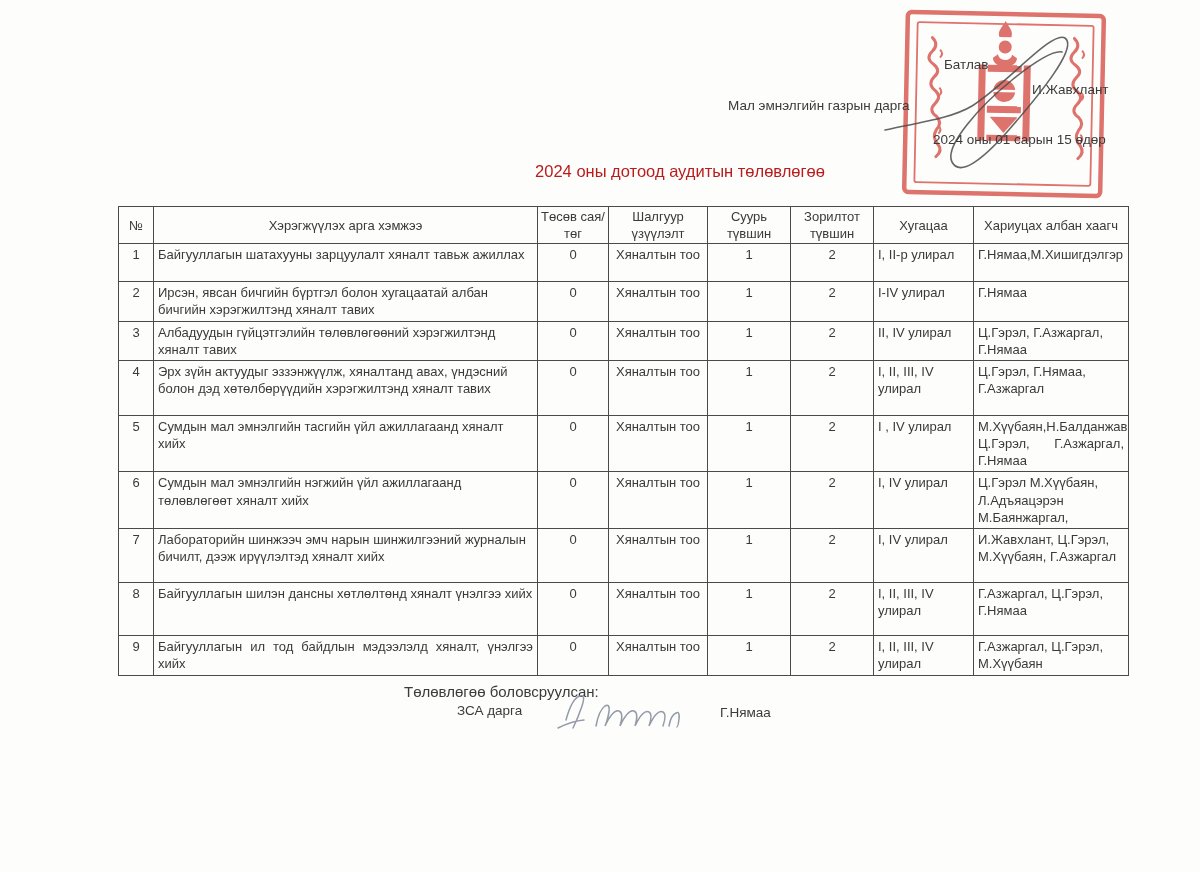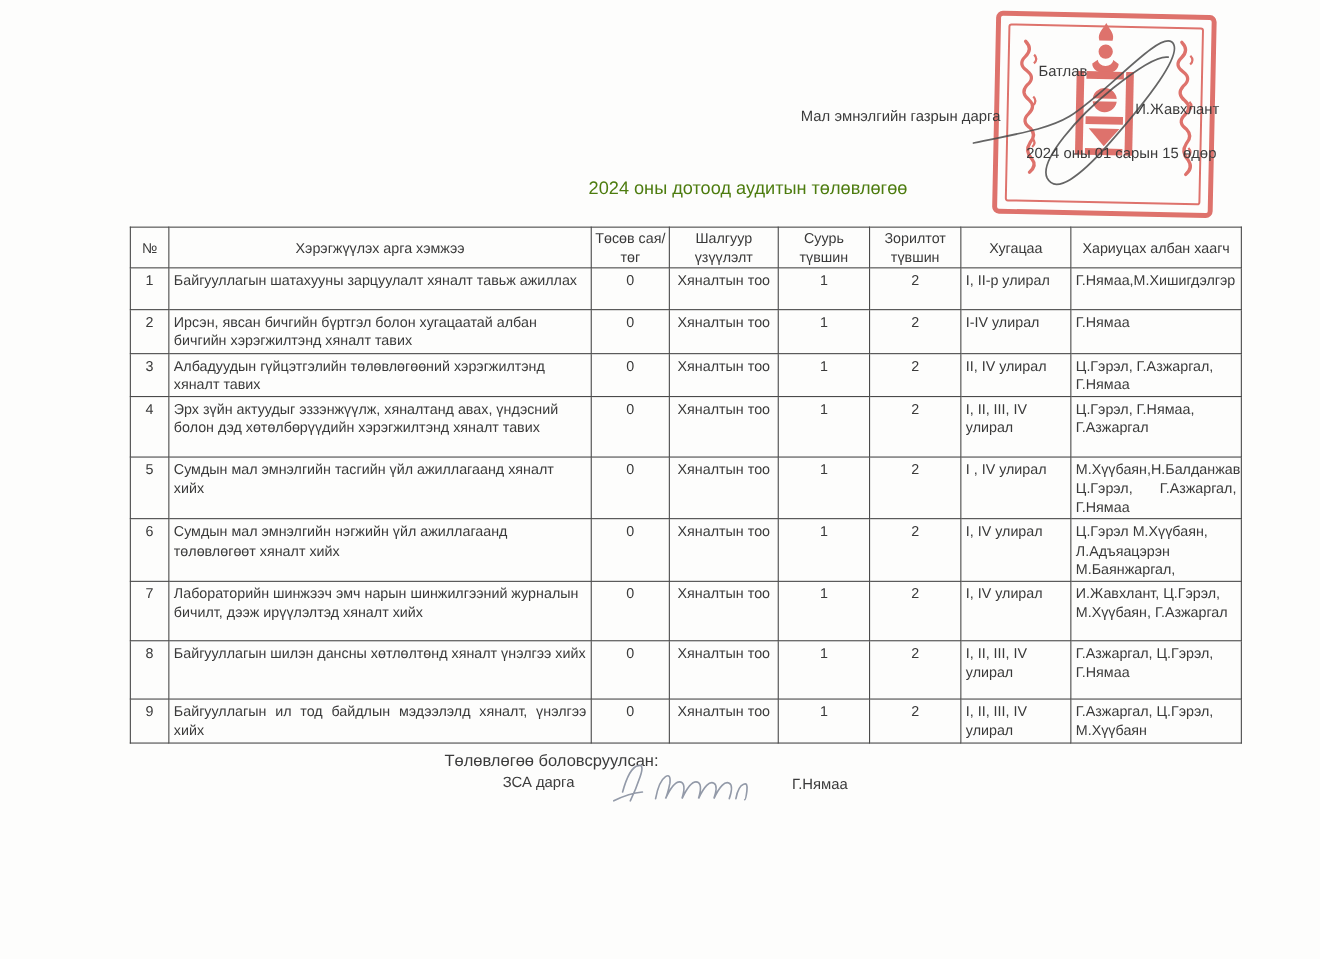--- a/index.html
+++ b/index.html
@@ -10,26 +10,26 @@
     background:#fdfdfc;
     font-family:"Liberation Sans",sans-serif;
     color:#3b3b3b;
     overflow:hidden;
   }
   .abs{position:absolute;}
 
   
   .batlav{left:944px;top:57px;font-size:13.5px;}
   .approve-title{left:728px;top:98px;font-size:13.5px;}
-  .approve-name{left:1032px;top:92px;font-size:13.5px;}
+  .approve-name{left:1032px;top:82px;font-size:13.5px;}
   .approve-date{left:933px;top:132px;font-size:13.5px;text-align:right;}
 
   
   .doc-title{left:500px;top:162px;width:360px;text-align:center;
-    font-size:16.5px;color:#4d7c0f;}
+    font-size:16.5px;color:#b91c1c;}
 
   
   .stamp{left:903px;top:11px;opacity:.82;transform:rotate(1.2deg);mix-blend-mode:multiply;}
   .sig-main{left:872px;top:22px;}
   .sig-footer{left:552px;top:690px;}
 
   
   table.audit{
     position:absolute;left:118px;top:206px;
     width:1010px;border-collapse:collapse;table-layout:fixed;

